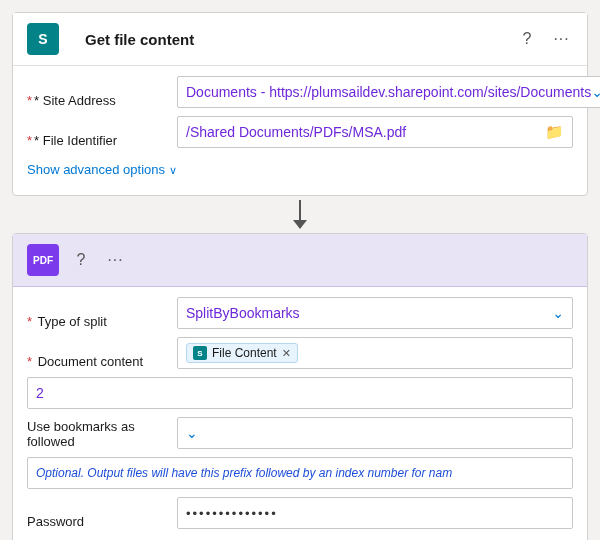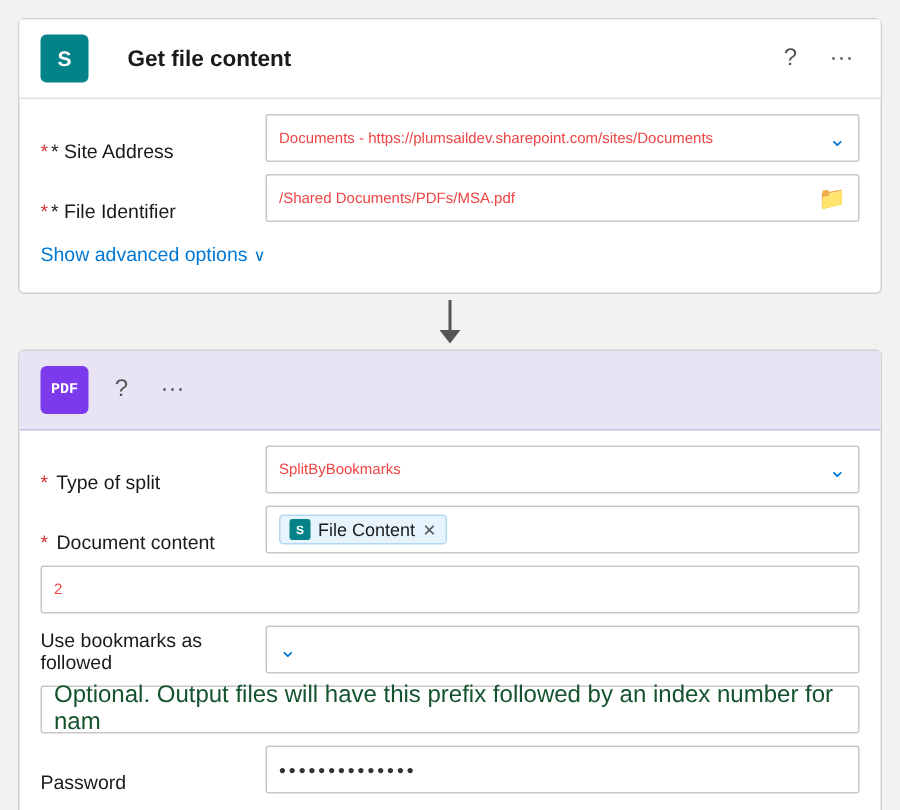--- a/index.html
+++ b/index.html
@@ -121,23 +121,23 @@
     }
 
     .form-control-select {
       display: flex;
       align-items: center;
       justify-content: space-between;
       cursor: pointer;
     }
 
     .form-control-text {
-      color: #ef4444;
+      color: #6d28d9;
       flex: 1;
-      font-size: 10px;
+      font-size: 14px;
       overflow: hidden;
       text-overflow: ellipsis;
       white-space: nowrap;
     }
 
     .select-chevron {
       color: #0078d4;
       font-size: 14px;
       flex-shrink: 0;
     }
@@ -212,22 +212,23 @@
       justify-content: center;
     }
 
     .chip-close {
       cursor: pointer;
       color: #555;
       font-size: 11px;
     }
 
     .placeholder-text {
-      color: #14532d;
-      font-size: 16px;
+      color: #1d4ed8;
+      font-size: 12px;
+      font-style: italic;
     }
 
     .password-field {
       letter-spacing: 2px;
       color: #333;
       font-size: 13px;
     }
 
     .hide-advanced-row {
       padding: 6px 0 4px;
@@ -240,21 +241,20 @@
     .icon-s {
       color: #fff;
       font-size: 14px;
       font-weight: 700;
     }
 
     .pdf-icon-inner {
       color: #fff;
       font-size: 10px;
       font-weight: 700;
-      font-family: Liberation Mono, monospace;
     }
   </style>
 </head>
 <body>
 
 <div class="card">
   <div class="card-header">
     <div class="header-icon header-icon-sharepoint">
       <span class="icon-s">S</span>
     </div>

